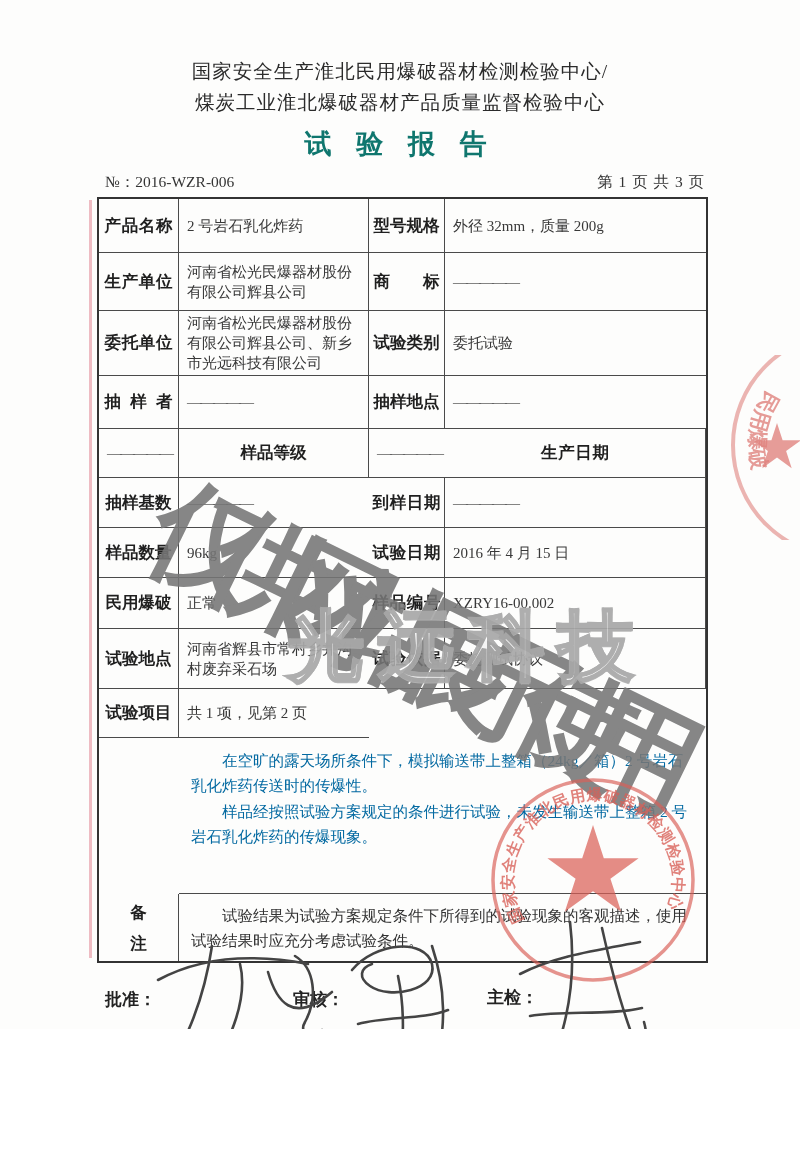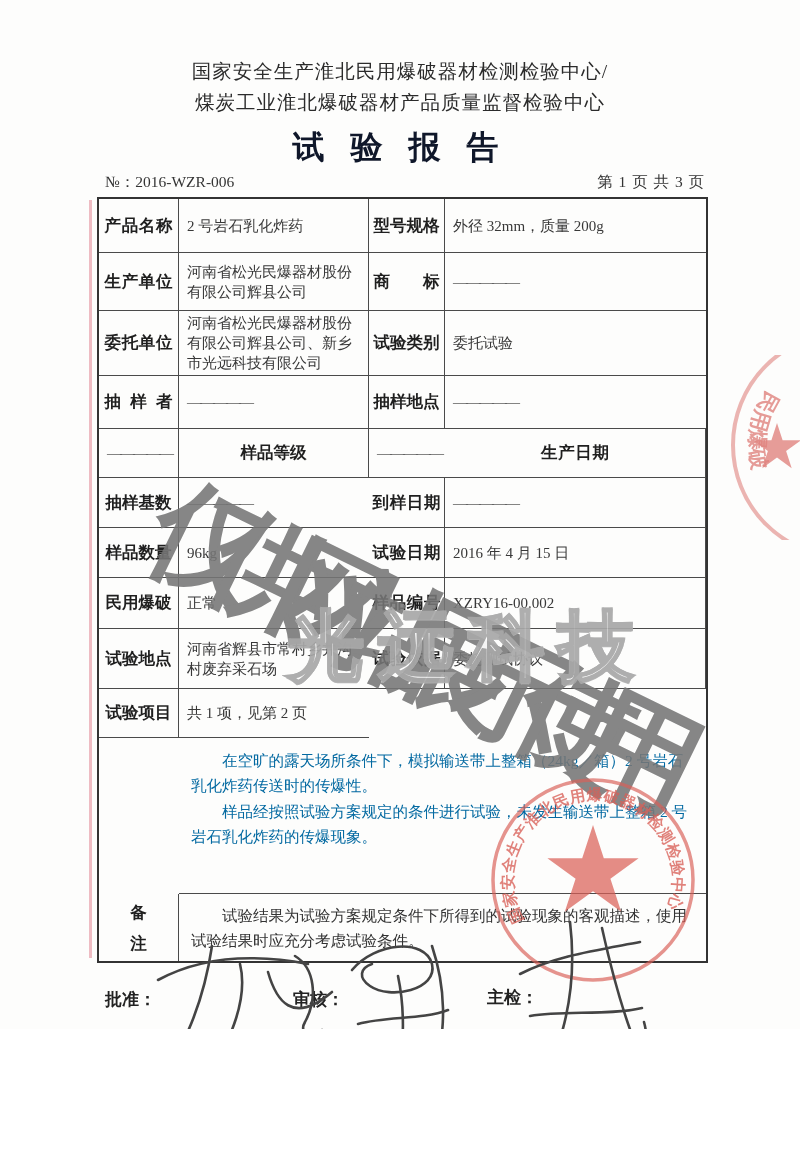--- a/index.html
+++ b/index.html
@@ -1,21 +1,21 @@
 <!DOCTYPE html>
 <html><head>
 <meta charset="utf-8">
 <style>
   :root{ --ln:#4a4a4a; --txt:#2d2d2d; }
   html,body{margin:0;padding:0;background:#ffffff;}
   .page{position:relative;width:800px;height:1029px;background:#fdfdfc;overflow:hidden;
         font-family:"Liberation Serif","DejaVu Serif",serif;color:var(--txt);}
   
   .hdr{position:absolute;top:56px;left:0;width:100%;text-align:center;font-size:19.5px;line-height:31px;letter-spacing:1px;color:#2b2b2b;}
-  .ttl{position:absolute;top:126px;left:0;width:100%;text-align:center;font-size:32px;font-weight:700;letter-spacing:9px;color:#0f172a;}
+  .ttl{position:absolute;top:126px;left:0;width:100%;text-align:center;font-size:27px;font-weight:700;letter-spacing:9px;color:#0f766e;}
   .meta{position:absolute;top:172px;left:97px;width:610px;font-size:15.5px;color:#333;}
   .meta .no{position:absolute;left:8px;top:0;}
   .meta .pg{position:absolute;right:2px;top:0;letter-spacing:1px;}
   
   .tbl{position:absolute;left:97px;top:197px;width:611px;height:766px;border:2px solid #333;box-sizing:border-box;
        display:grid;grid-template-columns:80px 190px 76px 1fr;
        grid-template-rows:54px 58px 65px 53px 49px 50px 50px 51px 60px 49px 156px auto;background:rgba(255,255,255,0);}
   .lc,.vc{border-right:1px solid var(--ln);border-bottom:1px solid var(--ln);box-sizing:border-box;display:flex;align-items:center;}
   .lc{justify-content:center;}
   .jl{display:inline-block;width:68px;font-weight:700;font-size:16.5px;color:#1f1f1f;text-align:justify;text-align-last:justify;}

